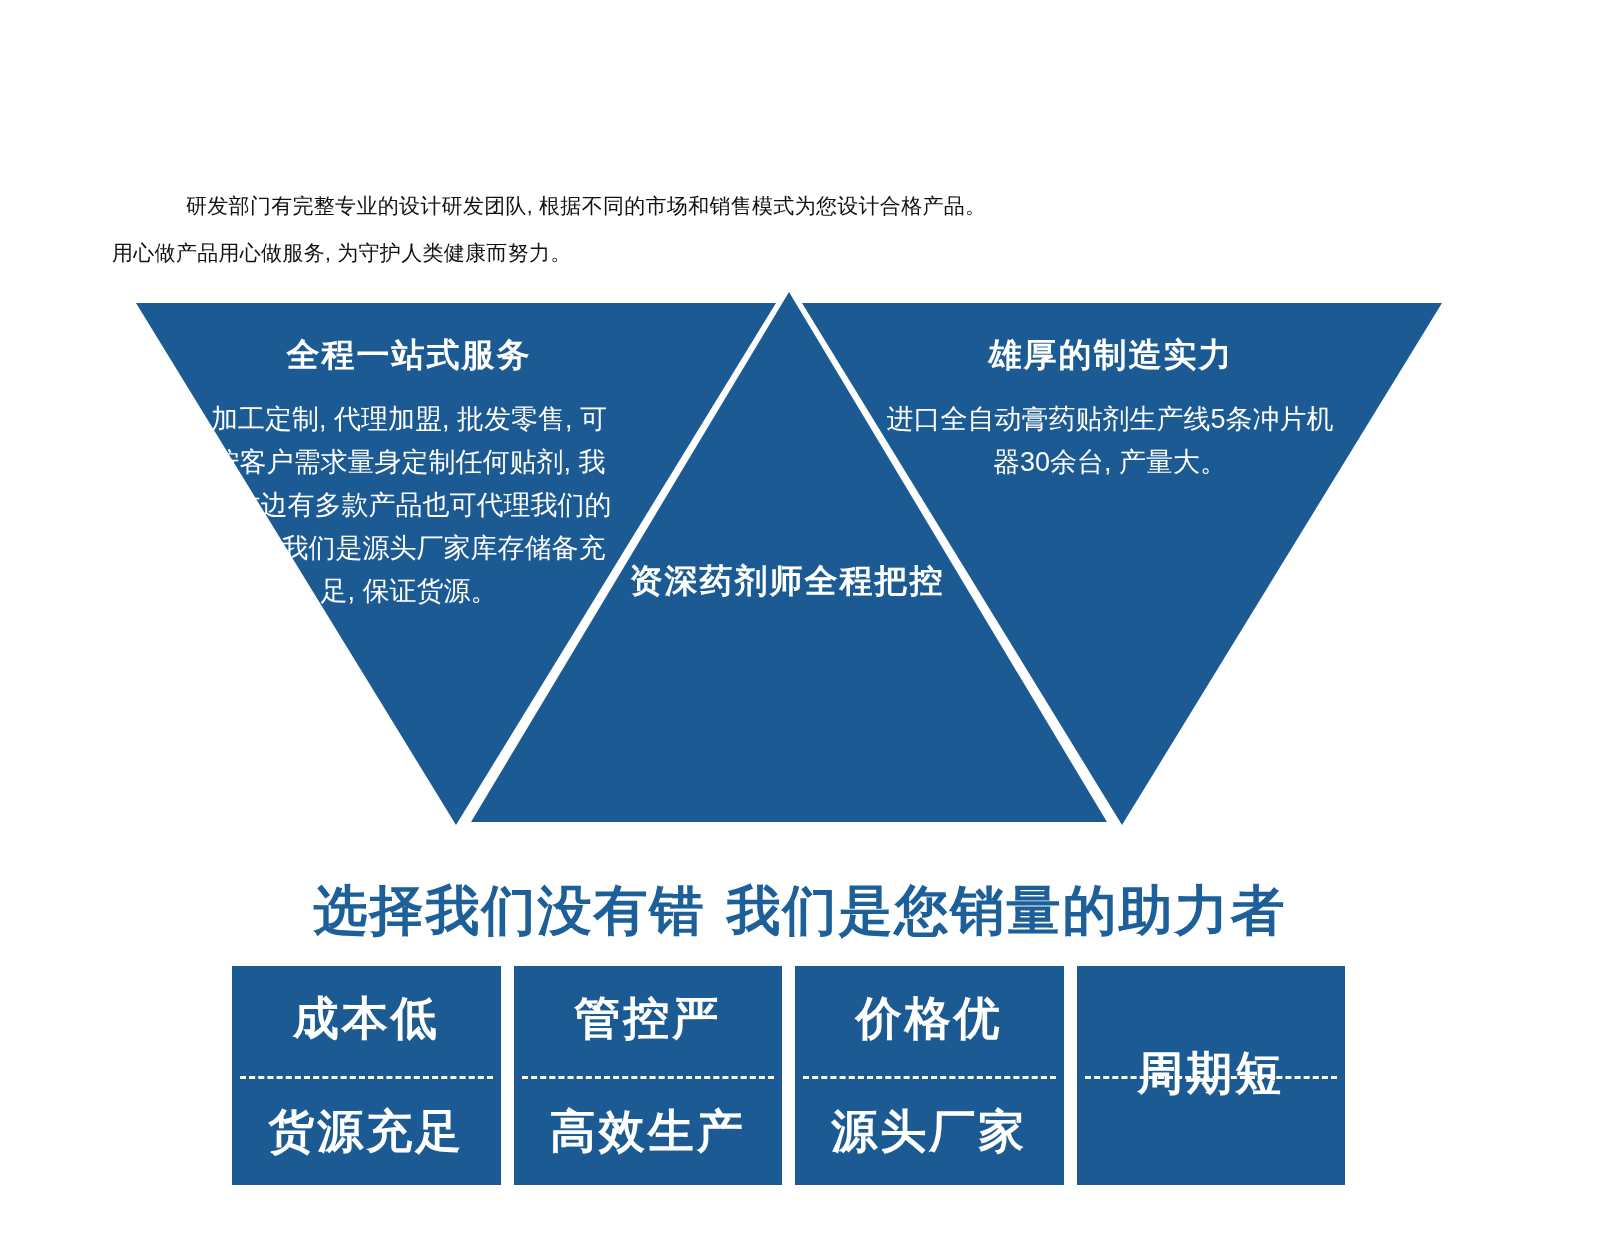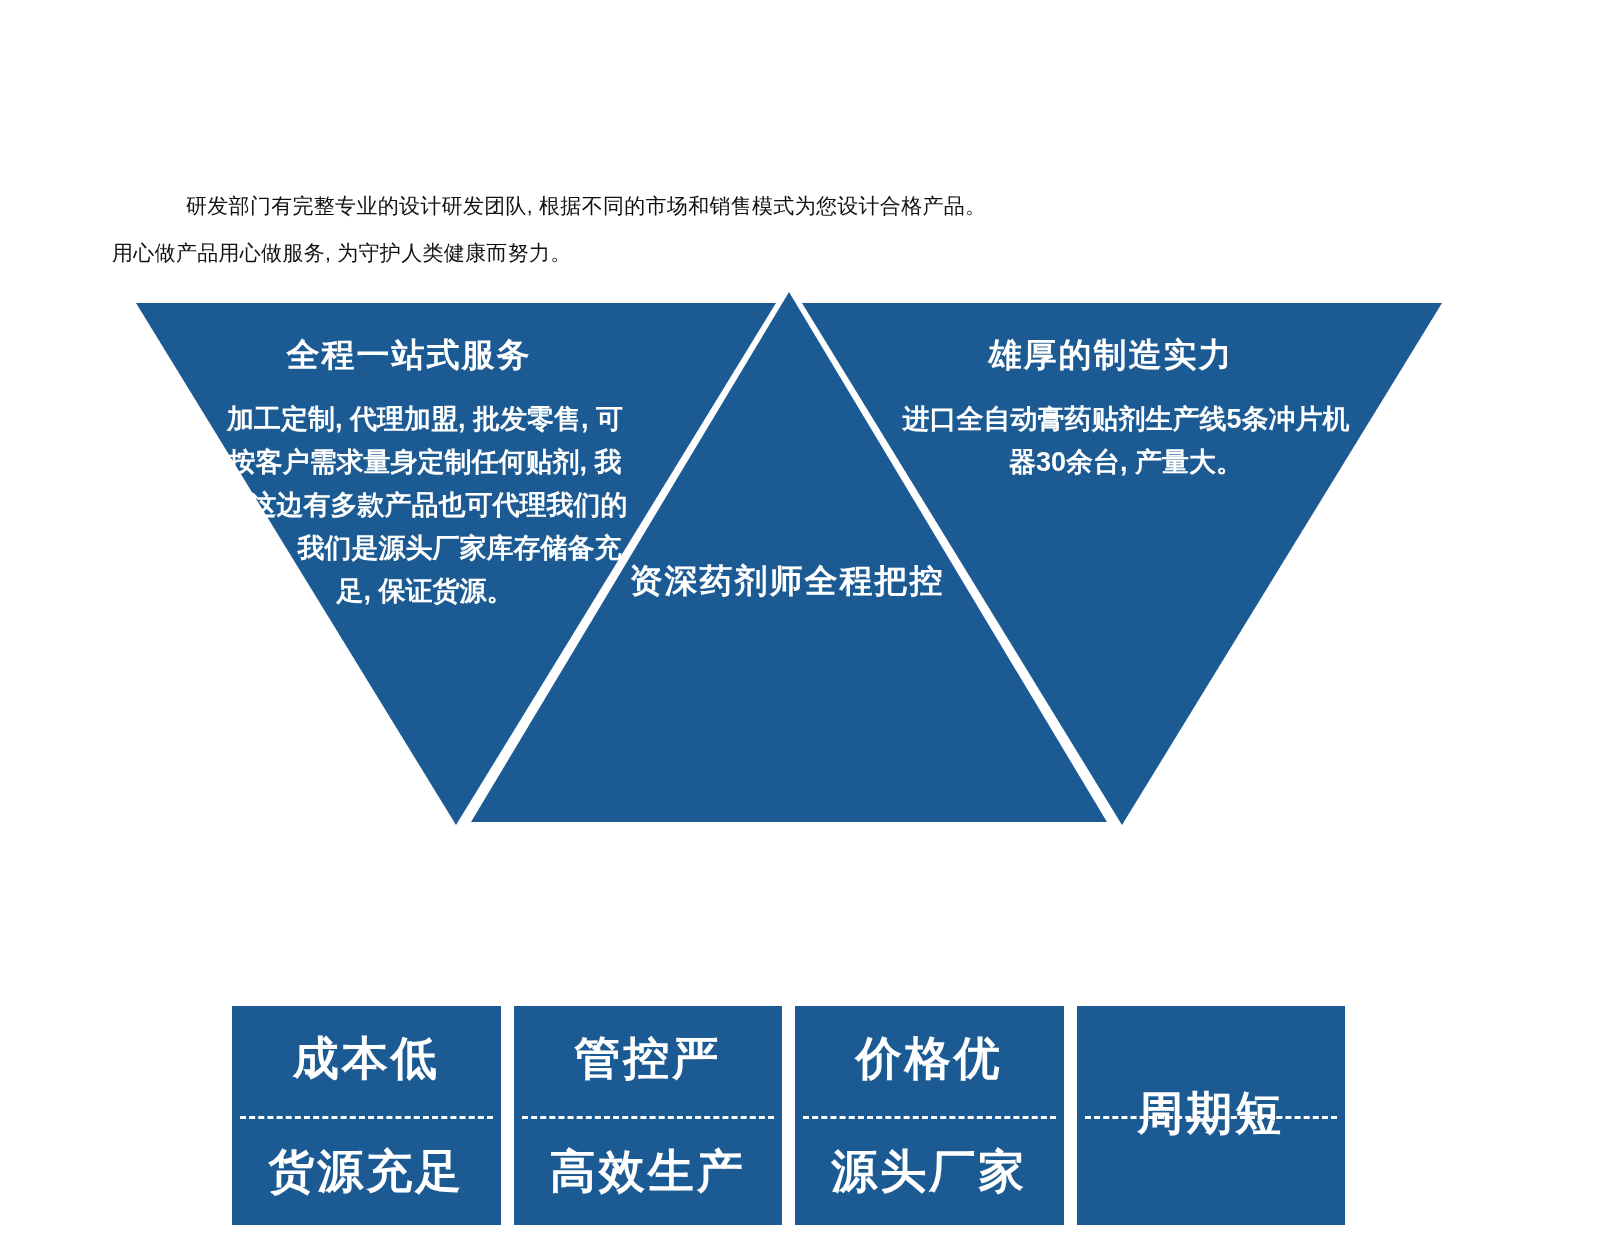--- a/index.html
+++ b/index.html
@@ -69,22 +69,21 @@
   .tri-head {
     font-weight: 700;
     font-size: 33px;
     line-height: 1.15;
     letter-spacing: 2px;
     font-family: "DejaVu Sans", "Liberation Sans", sans-serif;
   }
   .tri-body {
     font-size: 27px;
     line-height: 43px;
-    font-weight: 700;
-    margin-left: 16px;
+    font-weight: 400;
   }
 
   
   #tri-left-head  { left: 194px; top: 46px;  width: 430px; }
   #tri-left-body  { left: 200px; top: 108px; width: 418px; }
 
   
   #tri-mid-head   { left: 572px; top: 272px; width: 430px; }
   #tri-mid-body   { left: 536px; top: 340px; width: 500px; }
 
@@ -109,21 +108,20 @@
 
   
   .cards {
     position: absolute;
     left: 232px;
     top: 966px;
     width: 1113px;
     height: 219px;
     display: flex;
     gap: 13px;
-    margin-top: 40px;
   }
   .card {
     flex: 1 1 0;
     background: #1b5a92;
     display: flex;
     flex-direction: column;
     align-items: stretch;
     justify-content: center;
     position: relative;
   }
@@ -173,20 +171,21 @@
 
     <div class="tri-text tri-head" id="tri-left-head">全程一站式服务</div>
     <div class="tri-text tri-body" id="tri-left-body">加工定制, 代理加盟, 批发零售, 可按客户需求量身定制任何贴剂, 我们这边有多款产品也可代理我们的产品, 我们是源头厂家库存储备充足, 保证货源。</div>
 
     <div class="tri-text tri-head" id="tri-right-head">雄厚的制造实力</div>
     <div class="tri-text tri-body" id="tri-right-body">进口全自动膏药贴剂生产线5条冲片机器30余台, 产量大。</div>
 
     <div class="tri-text tri-head" id="tri-mid-head">资深药剂师全程把控</div>
   </div>
 
+  <div class="slogan">选择我们没有错  我们是您销量的助力者</div>
 
   <div class="cards">
 
     <div class="card">
       <div class="card-top">成本低</div>
       <div class="card-sep"></div>
       <div class="card-bottom">货源充足</div>
     </div>
 
     <div class="card">

